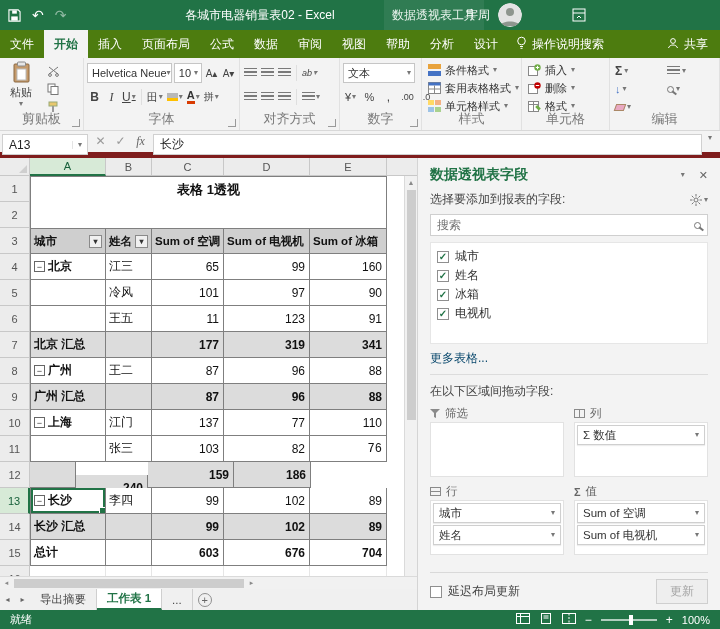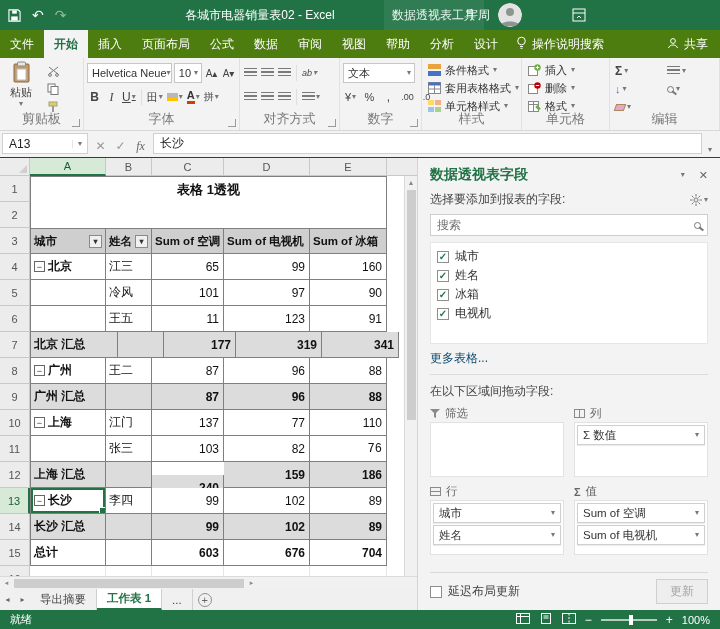--- a/index.html
+++ b/index.html
@@ -49,21 +49,21 @@
 .fcA{font-size:11px;font-weight:700;color:#333;border-bottom:3px solid #d83b01;line-height:11px}
 .stybtn{display:flex;align-items:center;gap:4px;height:18px;font-size:11px;color:#333;padding:0 3px;white-space:nowrap}
 .sico{width:13px;height:12px;flex:none}
 .editgrid{display:grid;grid-template-columns:auto auto;gap:2px 8px;padding:2px 2px}
 .ebtn{display:flex;align-items:center;gap:2px;height:16px;font-size:12px;color:#444}
 .mag{width:7px;height:7px;border:1.5px solid #777;border-radius:50%;position:relative;flex:none}
 .mag::after{content:"";position:absolute;width:5px;height:1.5px;background:#777;right:-4px;bottom:-2px;transform:rotate(38deg)}
 .eraser{width:10px;height:7px;background:#e9a8c2;border:1px solid #a86;transform:skewX(-20deg)}
 
 
-.fbar{height:27px;background:#f3f3f3;border-bottom:1px solid #7f1d1d;display:flex;align-items:flex-end;flex:none;padding:3px 2px}
+.fbar{height:27px;background:#f3f3f3;border-bottom:6px solid #7f1d1d;display:flex;align-items:flex-start;flex:none;padding:3px 2px}
 .namebox{width:86px;height:21px;background:#fff;border:1px solid #d0d0d0;display:flex;align-items:center;font-size:12px;color:#222;padding-left:6px;flex:none}
 .nbdd{margin-left:auto;width:15px;border-left:1px solid #e4e4e4;text-align:center}
 .fbtns{display:flex;gap:3px;padding:0 4px;color:#999;flex:none}
 .fbt{width:17px;text-align:center;font-size:12px}
 .fxs{font-family:"Liberation Serif",serif;font-style:italic;color:#666}
 .fbinput{flex:1;height:21px;background:#fff;border:1px solid #d0d0d0;font-size:12px;color:#222;display:flex;align-items:center;padding-left:6px}
 .fbexp{width:16px;text-align:center;flex:none}
 
 
 .main{flex:1;display:flex;min-height:0}
@@ -525,21 +525,21 @@
               <div class="rh">6</div>
               <div class="gc pc b-l" style="width: 76px;"></div>
               <div class="gc pc" style="width: 46px;">王五</div>
               <div class="gc pc num" style="width: 72px;">11</div>
               <div class="gc pc num" style="width: 86px;">123</div>
               <div class="gc pc num" style="width: 77px;">91</div>
               <div class="gfill"></div>
             </div>
             <div class="grow">
               <div class="rh">7</div>
-              <div class="gc pc b-l st" style="width: 88px;">
+              <div class="gc pc b-l st" style="width: 76px;">
                 <span>北京 汇总</span>
               </div>
               <div class="gc pc st" style="width: 46px;"></div>
               <div class="gc pc num st" style="width: 72px;">177</div>
               <div class="gc pc num st" style="width: 86px;">319</div>
               <div class="gc pc num st" style="width: 77px;">341</div>
               <div class="gfill"></div>
             </div>
             <div class="grow">
               <div class="rh">8</div>
@@ -580,23 +580,20 @@
               <div class="rh">11</div>
               <div class="gc pc b-l" style="width: 76px;"></div>
               <div class="gc pc" style="width: 46px;">张三</div>
               <div class="gc pc num" style="width: 72px;">103</div>
               <div class="gc pc num" style="width: 86px;">82</div>
               <div class="gc pc num" style="width: 77px; font-family: Liberation Mono, monospace;">76</div>
               <div class="gfill"></div>
             </div>
             <div class="grow">
               <div class="rh">12</div>
-              <div class="gc pc b-l st" style="width: 76px;">
-                <span>上海 汇总</span>
-              </div>
               <div class="gc pc st" style="width: 46px;"></div>
               <div class="gc pc num st" style="width: 72px; margin-top: 13px;">240</div>
               <div class="gc pc num st" style="width: 86px;">159</div>
               <div class="gc pc num st" style="width: 77px;">186</div>
               <div class="gfill"></div>
             </div>
             <div class="grow">
               <div class="rh selh">13</div>
               <div class="gc pc b-l selcell" style="width: 76px;">
                 <span class="expand">−</span>

